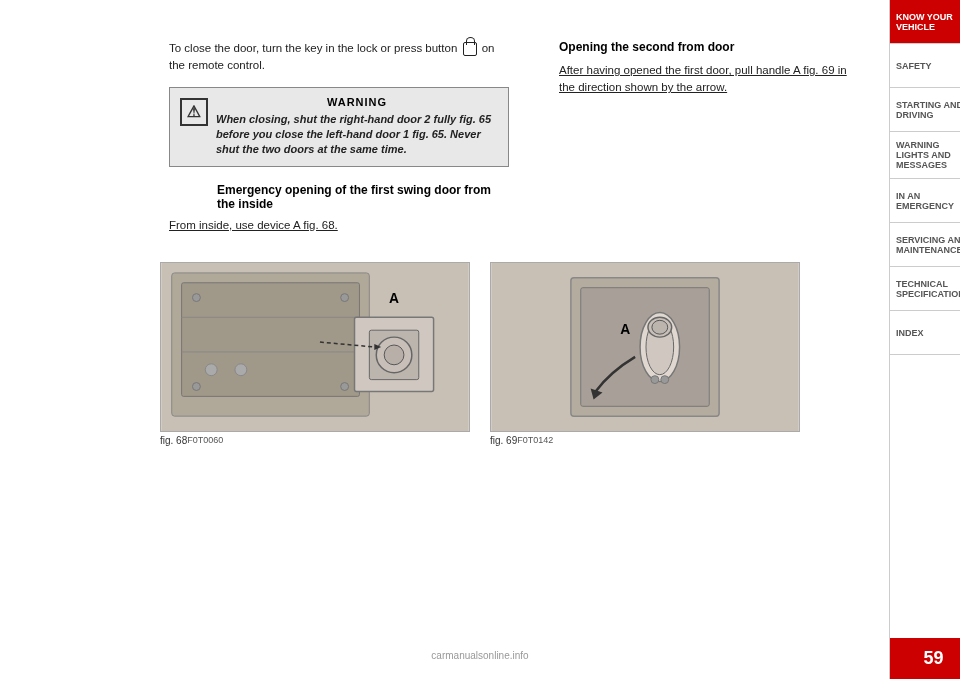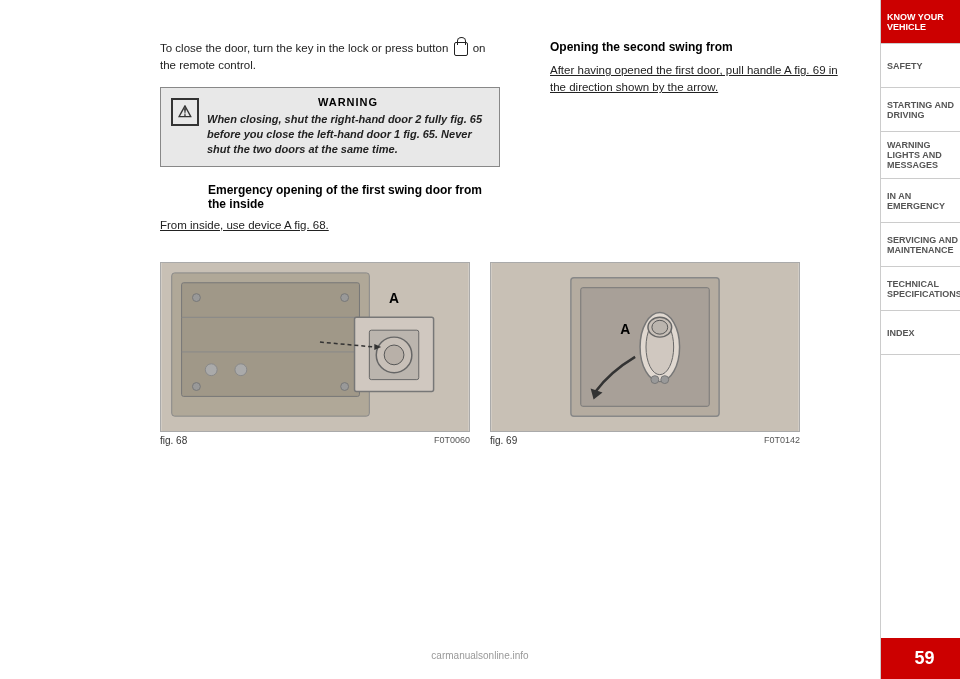--- a/index.html
+++ b/index.html
@@ -160,21 +160,20 @@
       width: 100%;
       height: 170px;
       border: 1px solid #aaa;
       background: #d5cfc8;
       position: relative;
       overflow: hidden;
     }
 
     .figure-caption {
       display: flex;
-      justify-content: space-between;
       font-size: 10px;
       margin-top: 3px;
       color: #333;
     }
 
     .figure-code {
       font-size: 9px;
       color: #555;
     }
 
@@ -213,20 +212,21 @@
       z-index: 100;
     }
 
     .content-wrapper {
       width: 100%;
     }
 
     .columns-wrapper {
       display: flex;
       gap: 20px;
+      margin-left: 9px;
     }
   </style>
 </head>
 <body>
 
 <div class="main-content">
   <div class="content-wrapper">
 
     <div class="columns-wrapper">
       <div class="left-column">
@@ -240,21 +240,21 @@
             <div class="warning-title">WARNING</div>
             <div class="warning-text">When closing, shut the right-hand door 2 fully fig. 65 before you close the left-hand door 1 fig. 65. Never shut the two doors at the same time.</div>
           </div>
         </div>
 
         <div class="section-heading">Emergency opening of the first swing door from the inside</div>
         <p class="body-text">From inside, use device A fig. 68.</p>
       </div>
 
       <div class="right-column">
-        <div class="right-heading">Opening the second swing from</div>
+        <div class="right-heading">Opening the second from door</div>
         <p class="body-text">After having opened the first door, pull handle A fig. 69 in the direction shown by the arrow.</p>
       </div>
     </div>
 
     <div class="figures-row">
 
       <div class="figure-container">
         <div class="figure-image">
           <svg width="100%" height="100%" viewBox="0 0 310 170" xmlns="http://www.w3.org/2000/svg">
 

